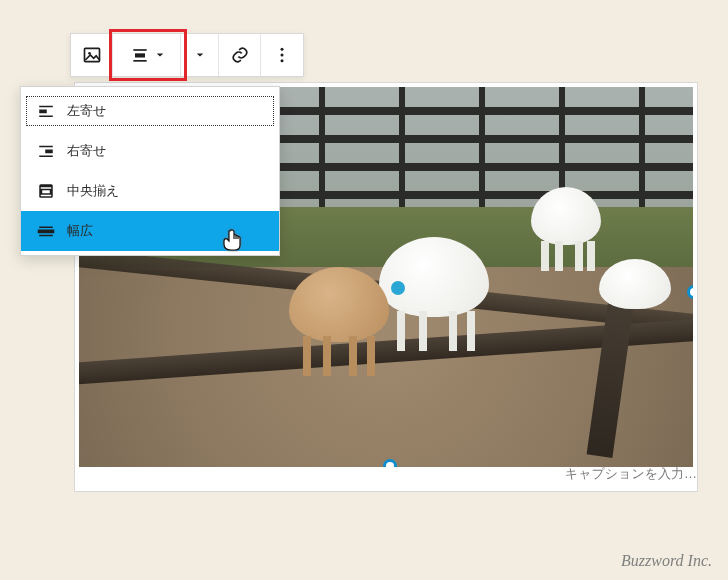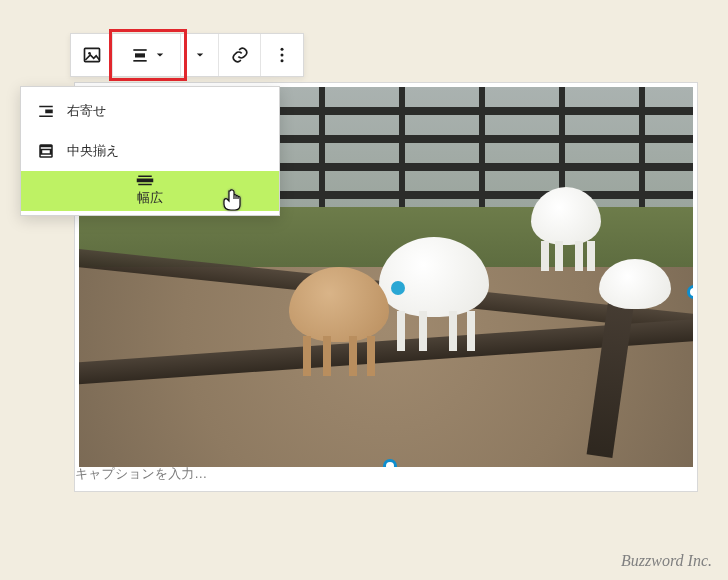--- a/index.html
+++ b/index.html
@@ -54,21 +54,21 @@
   .g3 .leg{height:30px;bottom:-26px}
   .g3 .leg.l1{left:10px}.g3 .leg.l2{left:24px}.g3 .leg.l3{left:44px}.g3 .leg.l4{left:56px}
   .collar{position:absolute;width:14px;height:14px;border-radius:50%;background:#2aa7d4;left:12px;top:44px;}
 
   .handle{position:absolute;width:14px;height:14px;border-radius:50%;background:#fff;border:3px solid #0d8ecf;}
   .handle.right{right:-8px;top:198px;}
   .handle.bottom{left:304px;bottom:-6px;}
 
   .caption{
     position:absolute;left:0;right:0;bottom:4px;height:22px;
-    text-align:left;color:#7c7c7c;font-size:13px;
+    text-align:right;color:#7c7c7c;font-size:13px;
   }
 
   
   .toolbar{
     position:absolute;
     left:70px; top:33px;
     height:44px;
     display:flex;
     background:#fff;
     border:1px solid #d9d9d9;
@@ -119,21 +119,21 @@
   .dd-item{
     height:40px;
     display:flex;align-items:center;
     padding:0 14px;
     font-size:13px;color:#2b2b2b;
     cursor:pointer;
     position:relative;
   }
   .dd-item .dd-ico{width:22px;display:flex;align-items:center;justify-content:center;margin-right:10px;}
   .dd-item.selected{outline:1px dotted #333;outline-offset:-6px;}
-  .dd-item.hover{background:#bef264;flex-direction:column;}
+  .dd-item.hover{background:#0ea5e9;}
   .dd-item.hover .cursor{
     position:absolute;right:38px;top:18px;
   }
 
   .footer{
     position:absolute;right:16px;bottom:10px;
     font-family:Georgia, 'Times New Roman', serif;
     font-style:italic;
     color:#808080;font-size:16px;
   }
@@ -235,20 +235,30 @@
           <circle cx="12" cy="19" r="1.8"></circle>
       </svg>
     </span>
   </div>
 </div>
 
 <div class="highlight-box"></div>
 
 <div class="dropdown">
 
+  <div class="dd-item selected">
+    <span class="dd-ico">
+      <svg width="18" height="18" viewBox="0 0 24 24">
+        <rect x="3" y="5" width="18" height="2" fill="#1e1e1e"></rect>
+        <rect x="3" y="10" width="10" height="5" fill="#1e1e1e"></rect>
+        <rect x="3" y="18" width="18" height="2" fill="#1e1e1e"></rect>
+      </svg>
+    </span>
+    <span>左寄せ</span>
+  </div>
 
   <div class="dd-item">
     <span class="dd-ico">
       <svg width="18" height="18" viewBox="0 0 24 24">
         <rect x="3" y="5" width="18" height="2" fill="#1e1e1e"></rect>
         <rect x="11" y="10" width="10" height="5" fill="#1e1e1e"></rect>
         <rect x="3" y="18" width="18" height="2" fill="#1e1e1e"></rect>
       </svg>
     </span>
     <span>右寄せ</span>

